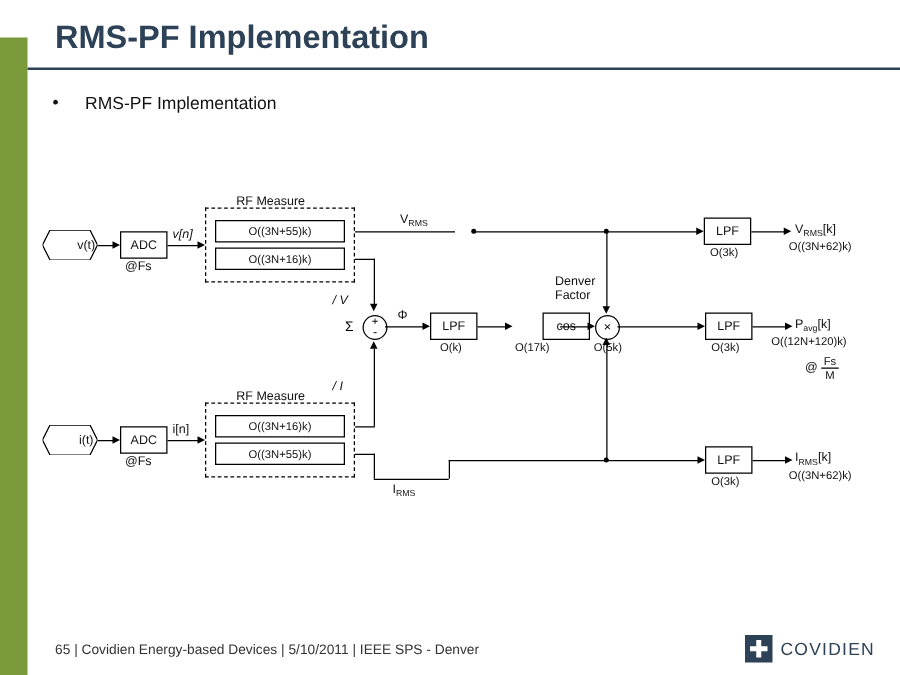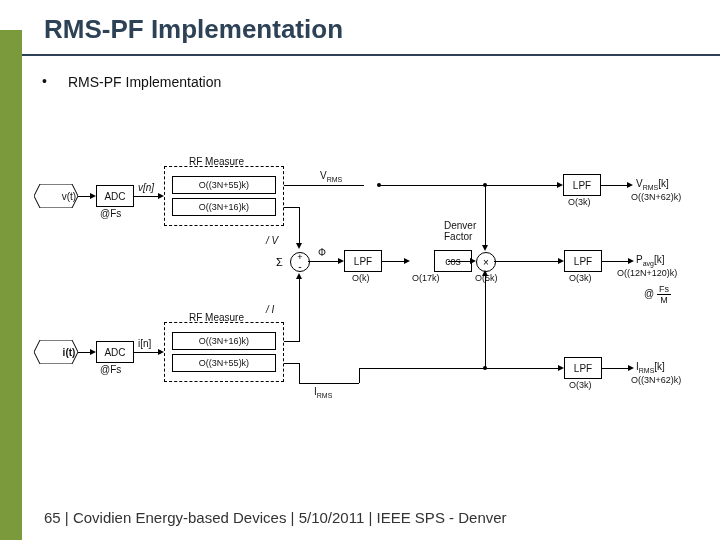--- a/index.html
+++ b/index.html
@@ -143,21 +143,21 @@
     border-bottom: 6px solid #000;
   }
   .dot-conn {
     position:absolute;
     width:4px;height:4px;background:#000;border-radius:50%;
   }
   .footer {
     position: absolute;
     left: 44px;
     bottom: 14px;
-    font-size: 15px;
+    font-size: 11px;
     color: #333;
   }
   .logo {
     position: absolute;
     right: 20px;
     bottom: 10px;
     display: flex;
     align-items: center;
     gap: 6px;
   }
@@ -246,21 +246,21 @@
     </div>
     <div class="lbl" style="left:597px;top:36px;font-size:9px;">O((3N+62)k)</div>
 
     <div class="arrow-line" style="left:250px;top:51px;width:16px;"></div>
     <div class="arrow-v" style="left:265px;top:51px;height:38px;"></div>
     <div class="arrow-head-down" style="left:262px;top:87px;"></div>
     <div class="lbl" style="left:232px;top:79px;font-style:italic;">
       <span>/ V</span>
     </div>
 
-    <div class="hex" style="left:0px;top:184px;font-weight:bold;">
+    <div class="hex" style="left:0px;top:184px;">
       <svg width="44" height="24" viewBox="0 0 44 24">
           <polygon points="6,0 38,0 44,12 38,24 6,24 0,12" fill="#fff" stroke="#000"></polygon>
         </svg>
       <span>i(t)</span>
     </div>
     <div class="arrow-line" style="left:44px;top:196px;width:14px;"></div>
     <div class="arrow-head" style="left:56px;top:193px;"></div>
     <div class="box" style="left:62px;top:185px;width:38px;">
       <span>ADC</span>
     </div>
@@ -376,13 +376,17 @@
   <div class="footer">
     <span>65</span>
     <span>  |  </span>
     <span>Covidien Energy-based Devices</span>
     <span>  |  </span>
     <span>5/10/2011</span>
     <span>  |  </span>
     <span>IEEE SPS - Denver</span>
   </div>
 
+  <div class="logo">
+    <div class="mark"></div>
+    <div class="word">COVIDIEN</div>
+  </div>
 </div>
 
 </body></html>

